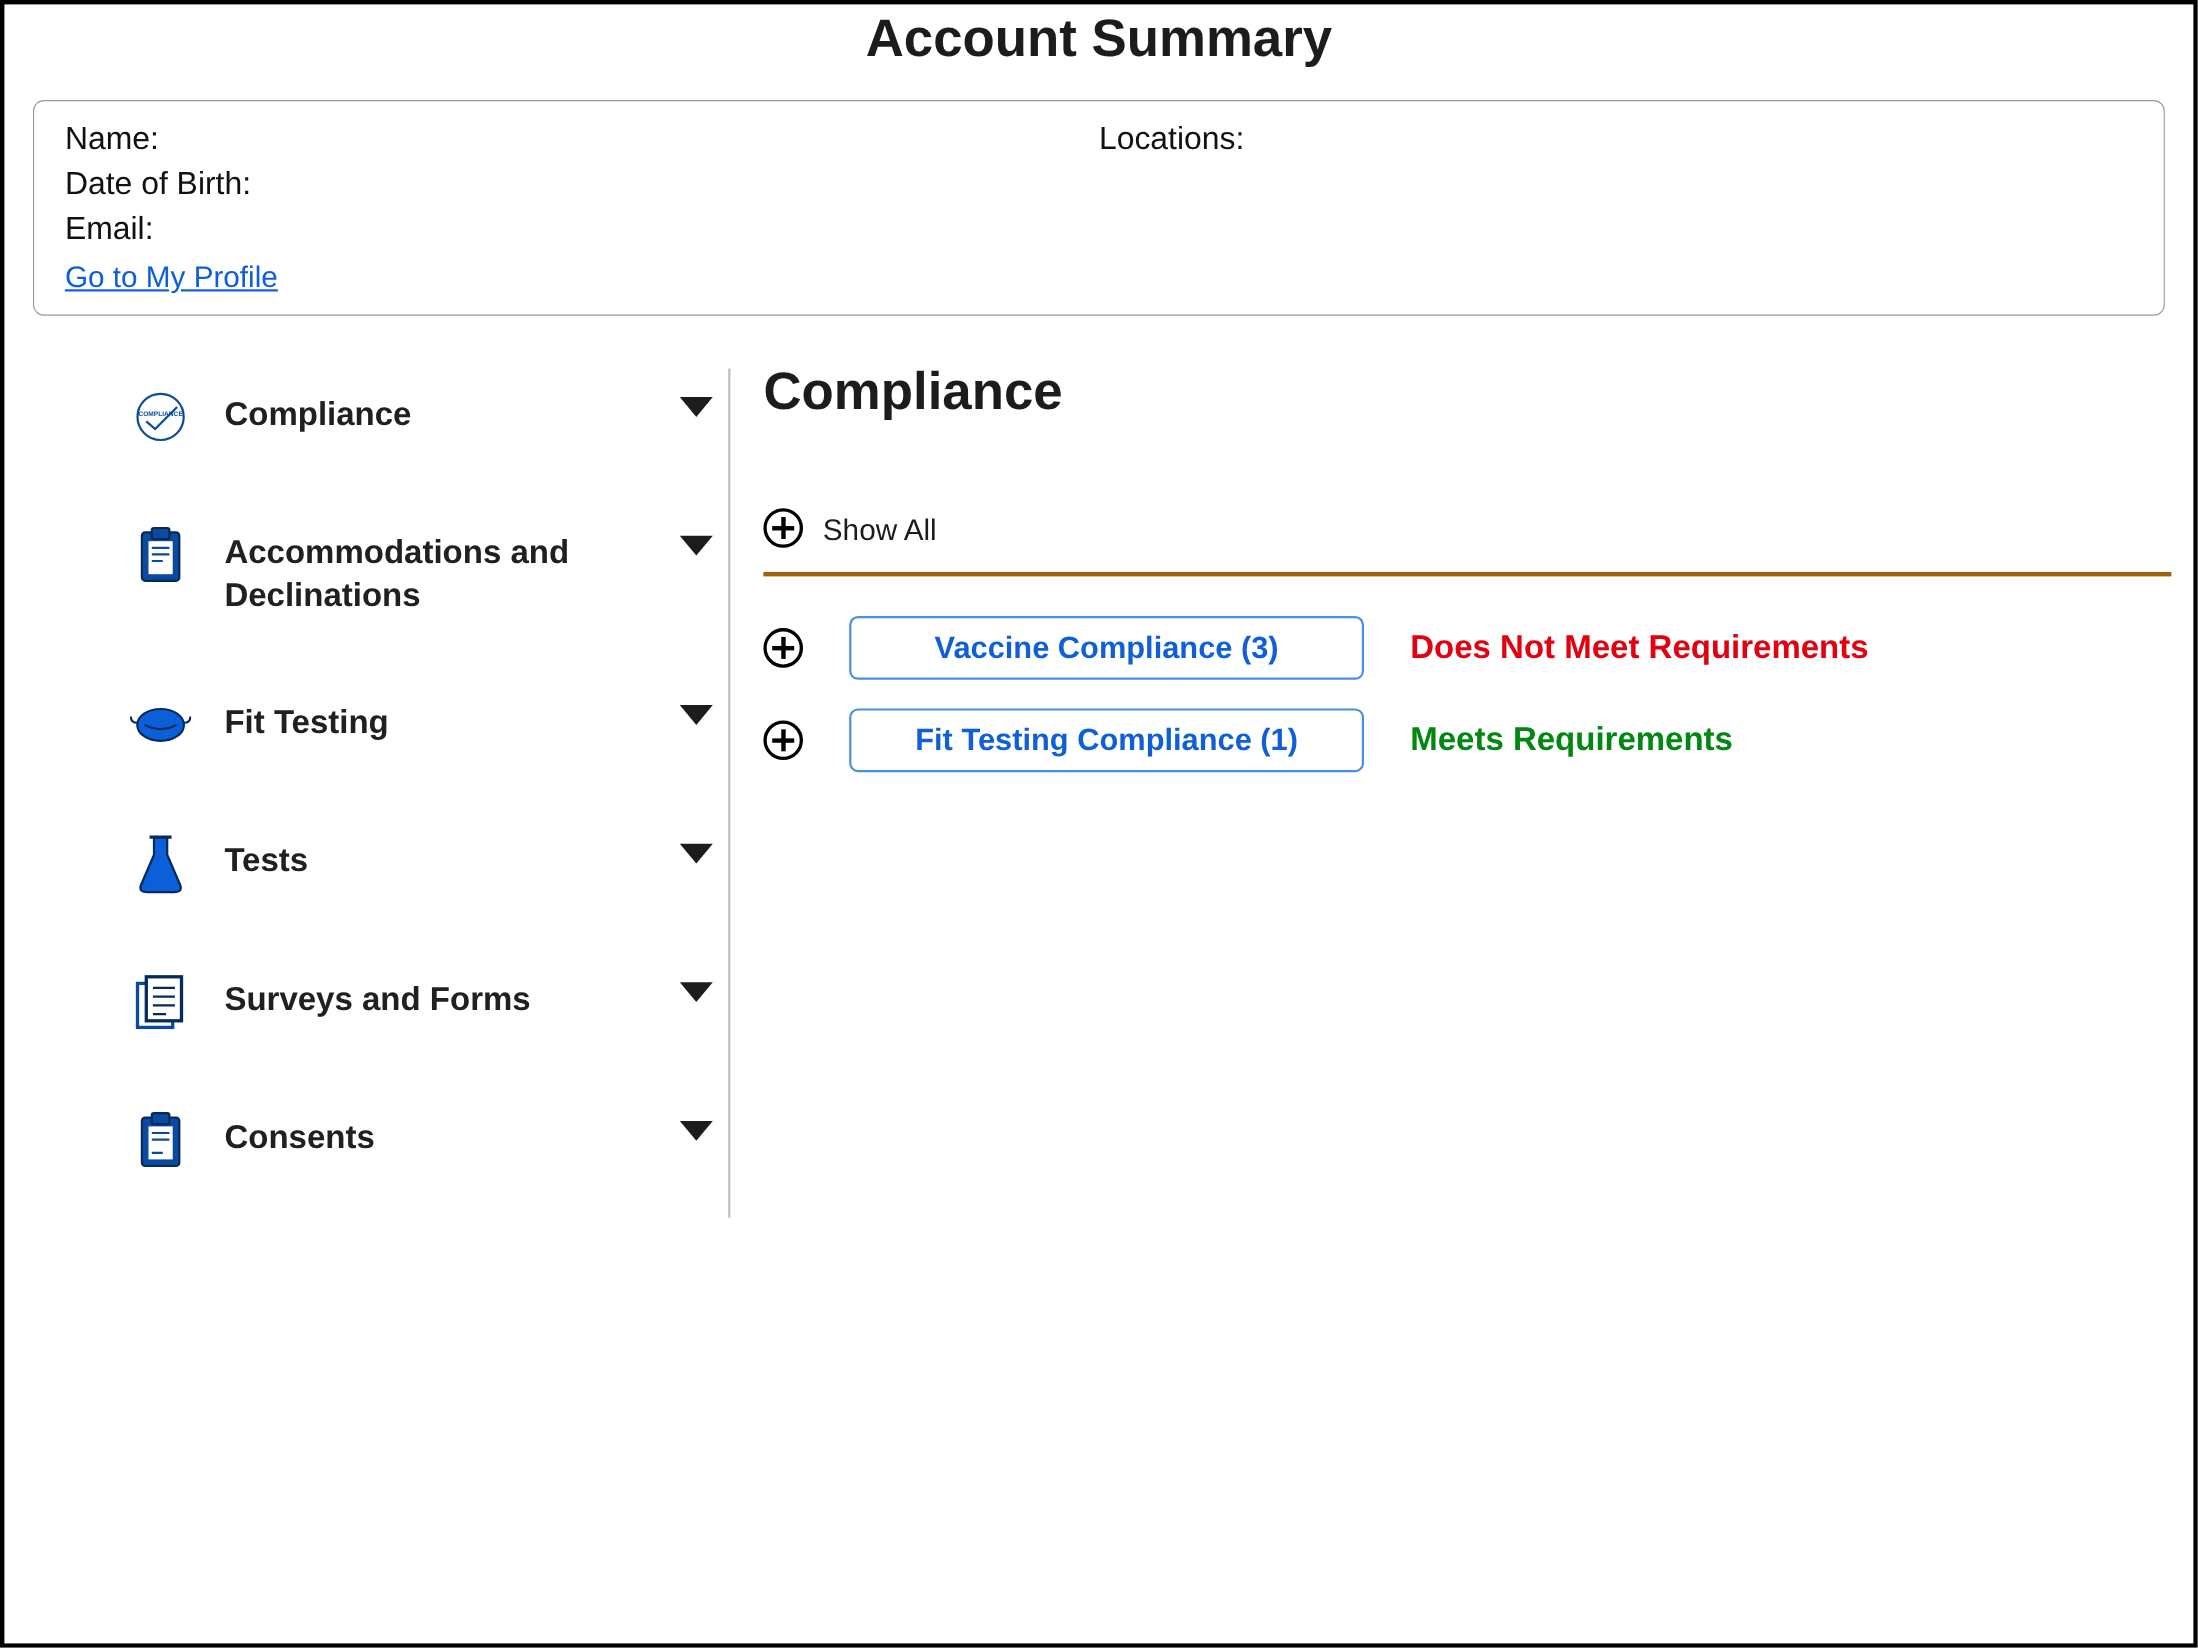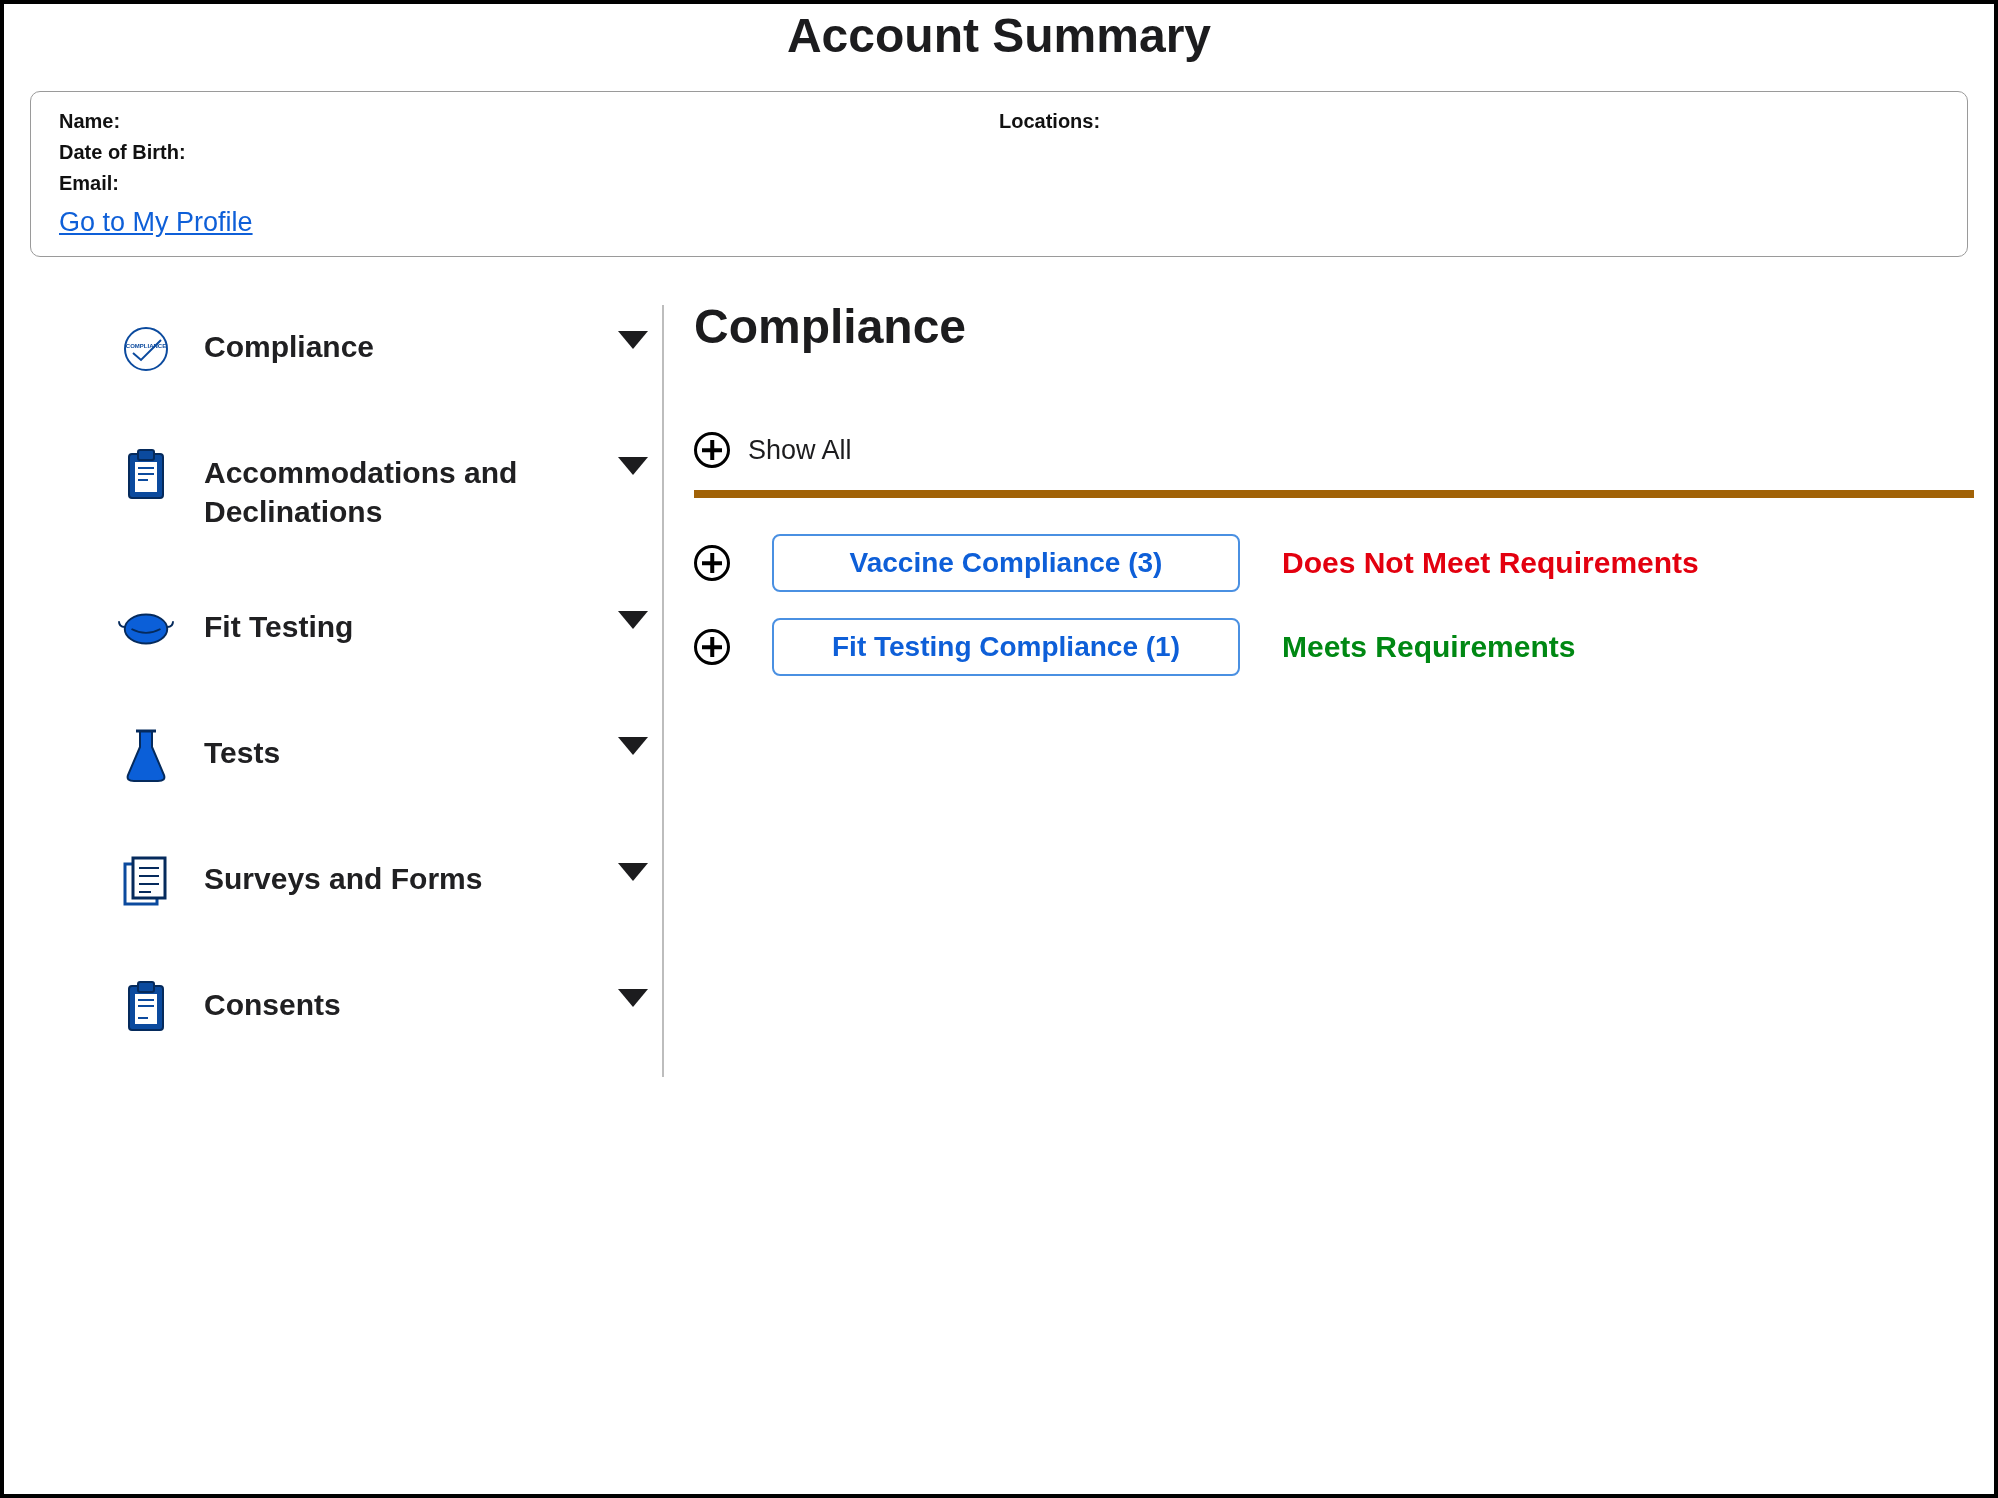--- a/index.html
+++ b/index.html
@@ -25,22 +25,22 @@
     border: 1.5px solid #9a9a9a;
     border-radius: 10px;
     padding: 18px 28px 18px 28px;
     display: flex;
     margin: 0 6px;
   }
   .profile-col {
     flex: 1;
   }
   .profile-field {
-    font-size: 20px;
-    font-weight: 700;
+    font-size: 29px;
+    font-weight: 400;
     margin-bottom: 8px;
     color: #111;
   }
   .profile-link {
     font-size: 27px;
     font-weight: 500;
     color: #0e5fd8;
     text-decoration: underline;
     cursor: pointer;
     display: inline-block;
@@ -97,23 +97,23 @@
   }
   .main-title {
     font-size: 48px;
     font-weight: 700;
     color: #1c1c1e;
     margin-bottom: 78px;
     margin-top: -6px;
   }
   .showall-row {
     display: flex;
-    align-items: center;
+    align-items: flex-end;
     padding-bottom: 22px;
-    border-bottom: 8px solid #a16207;
+    border-bottom: 4px solid #a16207;
     margin-bottom: 36px;
     cursor: pointer;
   }
   .plus-circle {
     width: 36px;
     height: 36px;
     border: 3.5px solid #000;
     border-radius: 50%;
     position: relative;
     margin-right: 18px;

